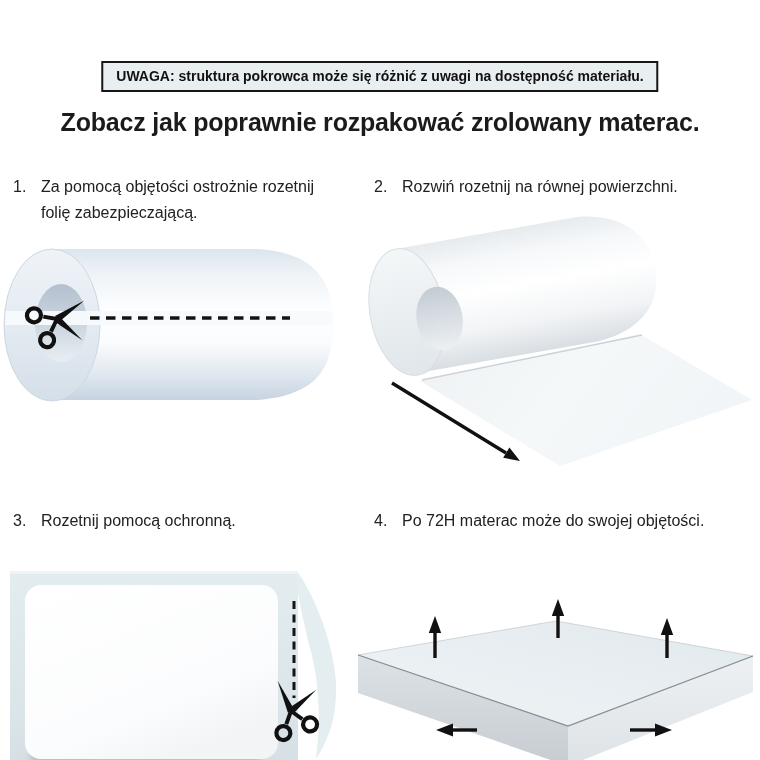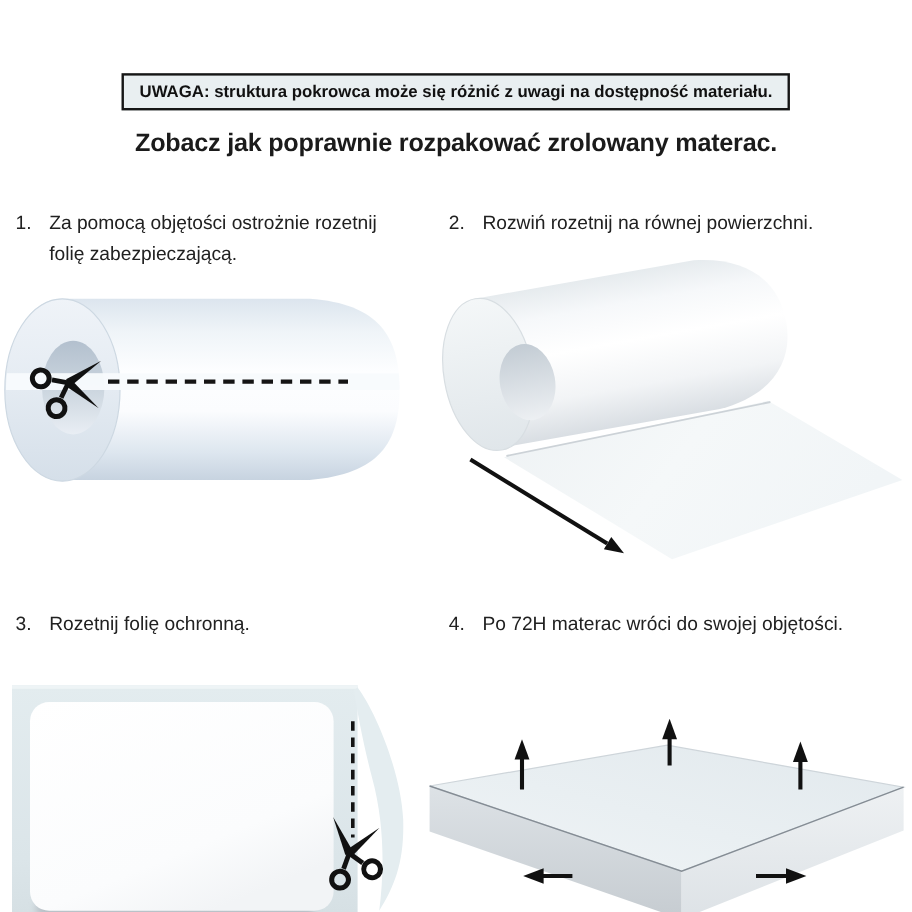--- a/index.html
+++ b/index.html
@@ -2,21 +2,21 @@
 <html><head>
 <meta charset="utf-8">
 <style>
   html,body{margin:0;padding:0;background:#ffffff;}
   .page{position:relative;width:760px;height:760px;background:#ffffff;overflow:hidden;
         font-family:"Liberation Sans",sans-serif;color:#212121;margin-top:48px;}
   .banner{position:absolute;top:13px;left:50%;transform:translateX(-50%);
           background:#e9eff1;border:2px solid #161616;padding:5px 13px 6px 13px;
           font-size:14px;font-weight:bold;color:#111;white-space:nowrap;}
   .heading{position:absolute;top:60px;left:0;width:100%;margin:0;text-align:center;
-           font-size:21px;font-weight:bold;color:#1b1b1b;letter-spacing:-0.2px;}
+           font-size:25px;font-weight:bold;color:#1b1b1b;letter-spacing:-0.2px;}
   .step{position:absolute;display:flex;font-size:16px;line-height:1.62;color:#212121;}
   .step .num{flex:0 0 28px;}
   .step .txt{flex:1 1 auto;}
   .step1{left:13px;top:126px;width:324px;}
   .step2{left:374px;top:126px;width:380px;}
   .step3{left:13px;top:460px;width:324px;}
   .step4{left:374px;top:460px;width:380px;}
   .illus{position:absolute;display:block;}
   .illus1{left:0;top:195px;}
   .illus2{left:360px;top:160px;}
@@ -35,25 +35,25 @@
   <div class="step step1">
     <span class="num">1.</span>
     <span class="txt">Za pomocą objętości ostrożnie rozetnij folię zabezpieczającą.</span>
   </div>
   <div class="step step2">
     <span class="num">2.</span>
     <span class="txt">Rozwiń rozetnij na równej powierzchni.</span>
   </div>
   <div class="step step3">
     <span class="num">3.</span>
-    <span class="txt">Rozetnij folię ochronną.</span>
+    <span class="txt">Rozetnij pomocą ochronną.</span>
   </div>
   <div class="step step4">
     <span class="num">4.</span>
-    <span class="txt">Po 72H materac wróci do swojej objętości.</span>
+    <span class="txt">Po 72H materac może do swojej objętości.</span>
   </div>
 
   <svg class="illus illus1" width="340" height="185" viewBox="0 0 340 185">
     <defs>
       <linearGradient id="g1v" x1="0" y1="0" x2="0" y2="1">
         <stop offset="0" stop-color="#dce5ee"></stop>
           <stop offset="0.18" stop-color="#eff4f8"></stop>
         <stop offset="0.40" stop-color="#fdfeff"></stop>
           <stop offset="0.62" stop-color="#fbfcfe"></stop>
         <stop offset="0.85" stop-color="#dde6ef"></stop>

